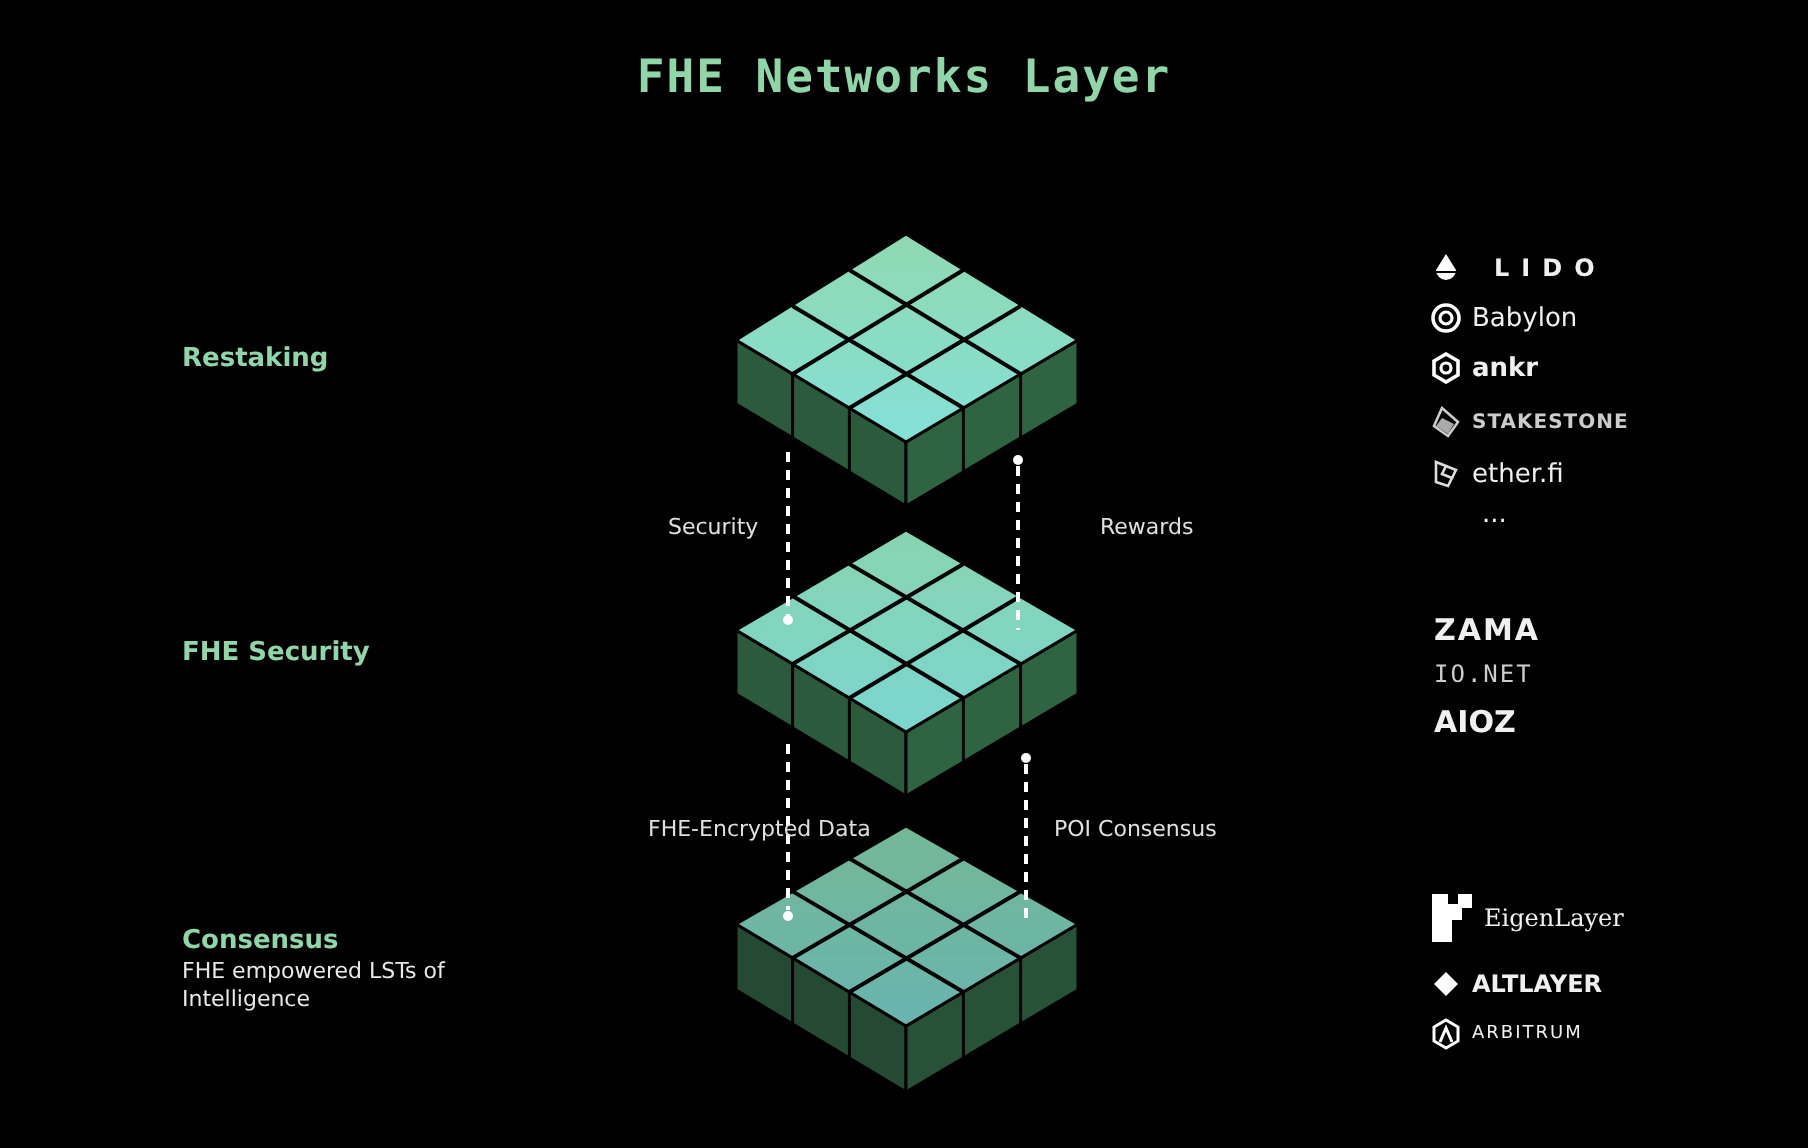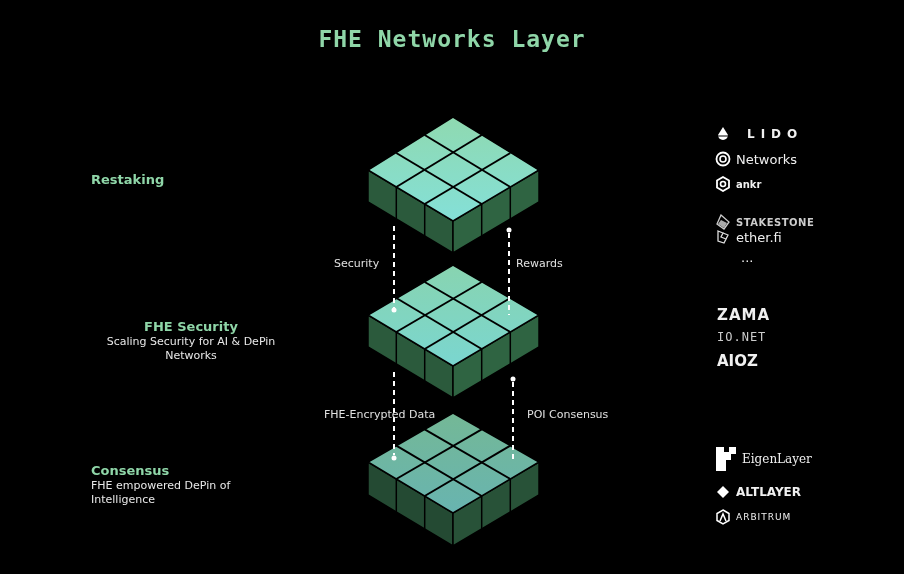--- a/index.html
+++ b/index.html
@@ -16,25 +16,24 @@
 </head>
 <body>
 
 <div class="title">FHE Networks Layer</div>
 
 <div class="layer-label" style="top:172px;">
   <div class="h">Restaking</div>
 </div>
 <div class="layer-label" style="top:319px;text-align:center;">
   <div class="h">FHE Security</div>
-  <div class="d" style="width:200px;">Scaling Security for AI &amp; DePin Networks</div>
 </div>
 <div class="layer-label" style="top:463px;">
   <div class="h">Consensus</div>
-  <div class="d" style="width:160px;">FHE empowered DePin of Intelligence</div>
+  <div class="d" style="width:160px;">FHE empowered LSTs of Intelligence</div>
 </div>
 
 <svg class="diagram" width="904" height="574" viewBox="0 0 904 574">
   <defs>
     <linearGradient id="topA" x1="0" y1="0" x2="0" y2="1">
       <stop offset="0" stop-color="#8fd9b0"></stop>
         <stop offset="1" stop-color="#84e0d8"></stop>
     </linearGradient>
     <linearGradient id="topB" x1="0" y1="0" x2="0" y2="1">
       <stop offset="0" stop-color="#88d4b0"></stop>
@@ -101,46 +100,46 @@
     <line x1="394" y1="372" x2="394" y2="455"></line>
   </g>
   <circle cx="394" cy="458" r="2.5" fill="#fff"></circle>
   <g stroke="#fff" stroke-width="2" stroke-dasharray="5,4">
     <line x1="513" y1="382" x2="513" y2="462"></line>
   </g>
   <circle cx="513" cy="379" r="2.5" fill="#fff"></circle>
 </svg>
 
 <div class="flow-label" style="left:334px; top:257px;">Security</div>
-<div class="flow-label" style="left:516px; top:257px;">Rewards</div>
+<div class="flow-label" style="left:550px; top:257px;">Rewards</div>
 <div class="flow-label" style="left:276px; top:408px;margin-left:48px;">FHE-Encrypted Data</div>
 <div class="flow-label" style="left:527px; top:408px;">POI Consensus</div>
 
 <div class="logo" style="top:126px;gap:16px;">
   <svg class="ic" viewBox="0 0 16 16">
       <path d="M8 1 L13 9 A5 5 0 0 1 3 9 Z" fill="#fff"></path>
       <line x1="3" y1="10" x2="13" y2="10" stroke="#000" stroke-width="1"></line>
     </svg>
   <span style="font-size:12px; letter-spacing:6px; font-weight:bold;">LIDO</span>
 </div>
 <div class="logo" style="top:151px;">
   <svg class="ic" viewBox="0 0 16 16">
       <circle cx="8" cy="8" r="6.5" fill="none" stroke="#fff" stroke-width="1.8"></circle>
       <circle cx="8" cy="8" r="3" fill="none" stroke="#fff" stroke-width="1.6"></circle>
     </svg>
-  <span style="font-size:13px;">Networks</span>
+  <span style="font-size:13px;">Babylon</span>
 </div>
 <div class="logo" style="top:176px;">
   <svg class="ic" viewBox="0 0 16 16">
       <polygon points="8,1 14,4.5 14,11.5 8,15 2,11.5 2,4.5" fill="none" stroke="#fff" stroke-width="1.8"></polygon>
       <circle cx="8" cy="8" r="2.5" fill="none" stroke="#fff" stroke-width="1.6"></circle>
     </svg>
-  <span style="font-size:10px; font-weight:bold;">ankr</span>
+  <span style="font-size:13px; font-weight:bold;">ankr</span>
 </div>
-<div class="logo" style="top:214px;">
+<div class="logo" style="top:203px;">
   <svg class="ic" viewBox="0 0 16 16">
       <polygon points="6,1 14,8 9,15 2,10" fill="none" stroke="#ccc" stroke-width="1.3"></polygon>
       <polygon points="6,6 12,9 9,14 3,10" fill="#aaa"></polygon>
     </svg>
   <span style="font-size:10px; font-weight:bold; letter-spacing:0.5px; color:#ccc;">STAKESTONE</span>
 </div>
 <div class="logo" style="top:229px;">
   <svg class="ic" viewBox="0 0 16 16">
       <path d="M3 2 L8 4 L6 8 L11 10 L9 14 L3 12 Z" fill="none" stroke="#ddd" stroke-width="1.3"></path>
       <path d="M8 4 L13 6 L11 10" fill="none" stroke="#ddd" stroke-width="1.3"></path>

